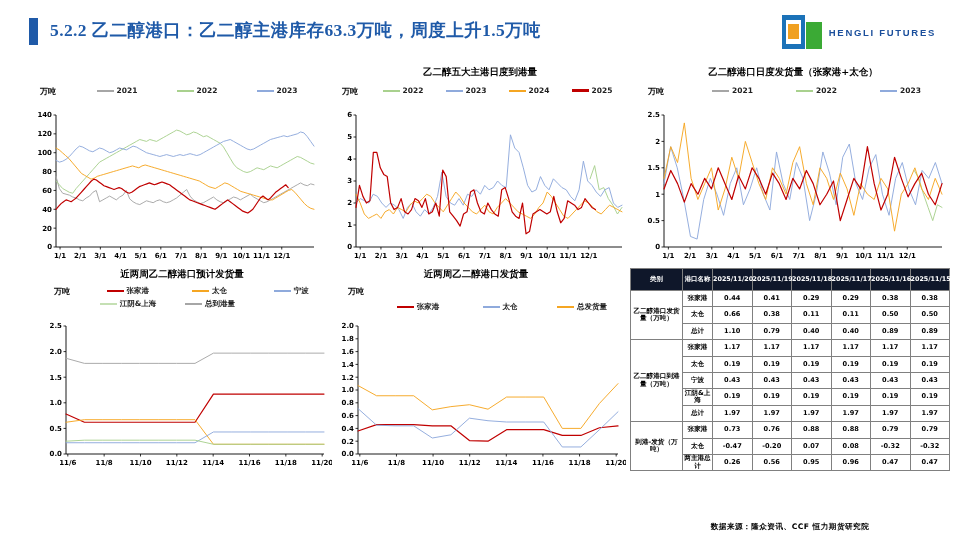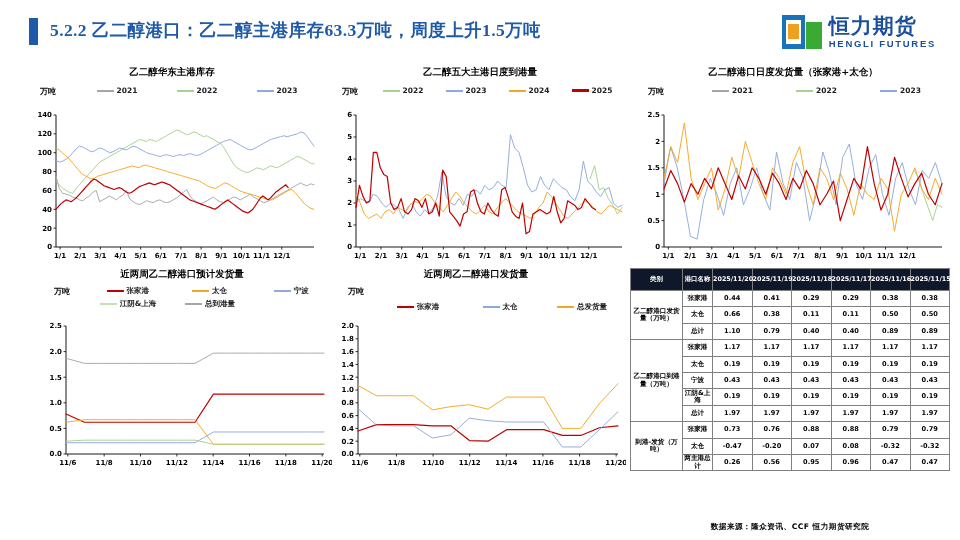--- a/index.html
+++ b/index.html
@@ -111,28 +111,26 @@
     <div class="title-text">5.2.2  乙二醇港口：乙二醇主港库存63.3万吨，周度上升1.5万吨</div>
     <div class="logo">
       <div class="logo-mark">
         <div class="lm-blue"></div>
         <div class="lm-green"></div>
         <div class="lm-green-notch"></div>
         <div class="lm-white"></div>
         <div class="lm-orange"></div>
       </div>
       <div class="logo-text">
-        <div class="logo-cn">恒力期货</div>
         <div class="logo-en">HENGLI FUTURES</div>
       </div>
     </div>
   </div>
 
   <div class="panel" style="left:22px; top:66px; width:300px; height:190px;">
-    <div class="chart-title">乙二醇华东主港库存</div>
     <div style="position:absolute; left:18px; top:20px;" class="unit-label">万吨</div>
     <div class="legend" style="position:absolute; left:55px; top:20px; width:240px;">
       <div class="legend-item" style="width:80px; justify-content:center;">
         <span class="legend-swatch" style="background:#A6A6A6"></span>
         <span>2021</span>
       </div>
       <div class="legend-item" style="width:80px; justify-content:center;">
         <span class="legend-swatch" style="background:#A9D18E"></span>
         <span>2022</span>
       </div>

